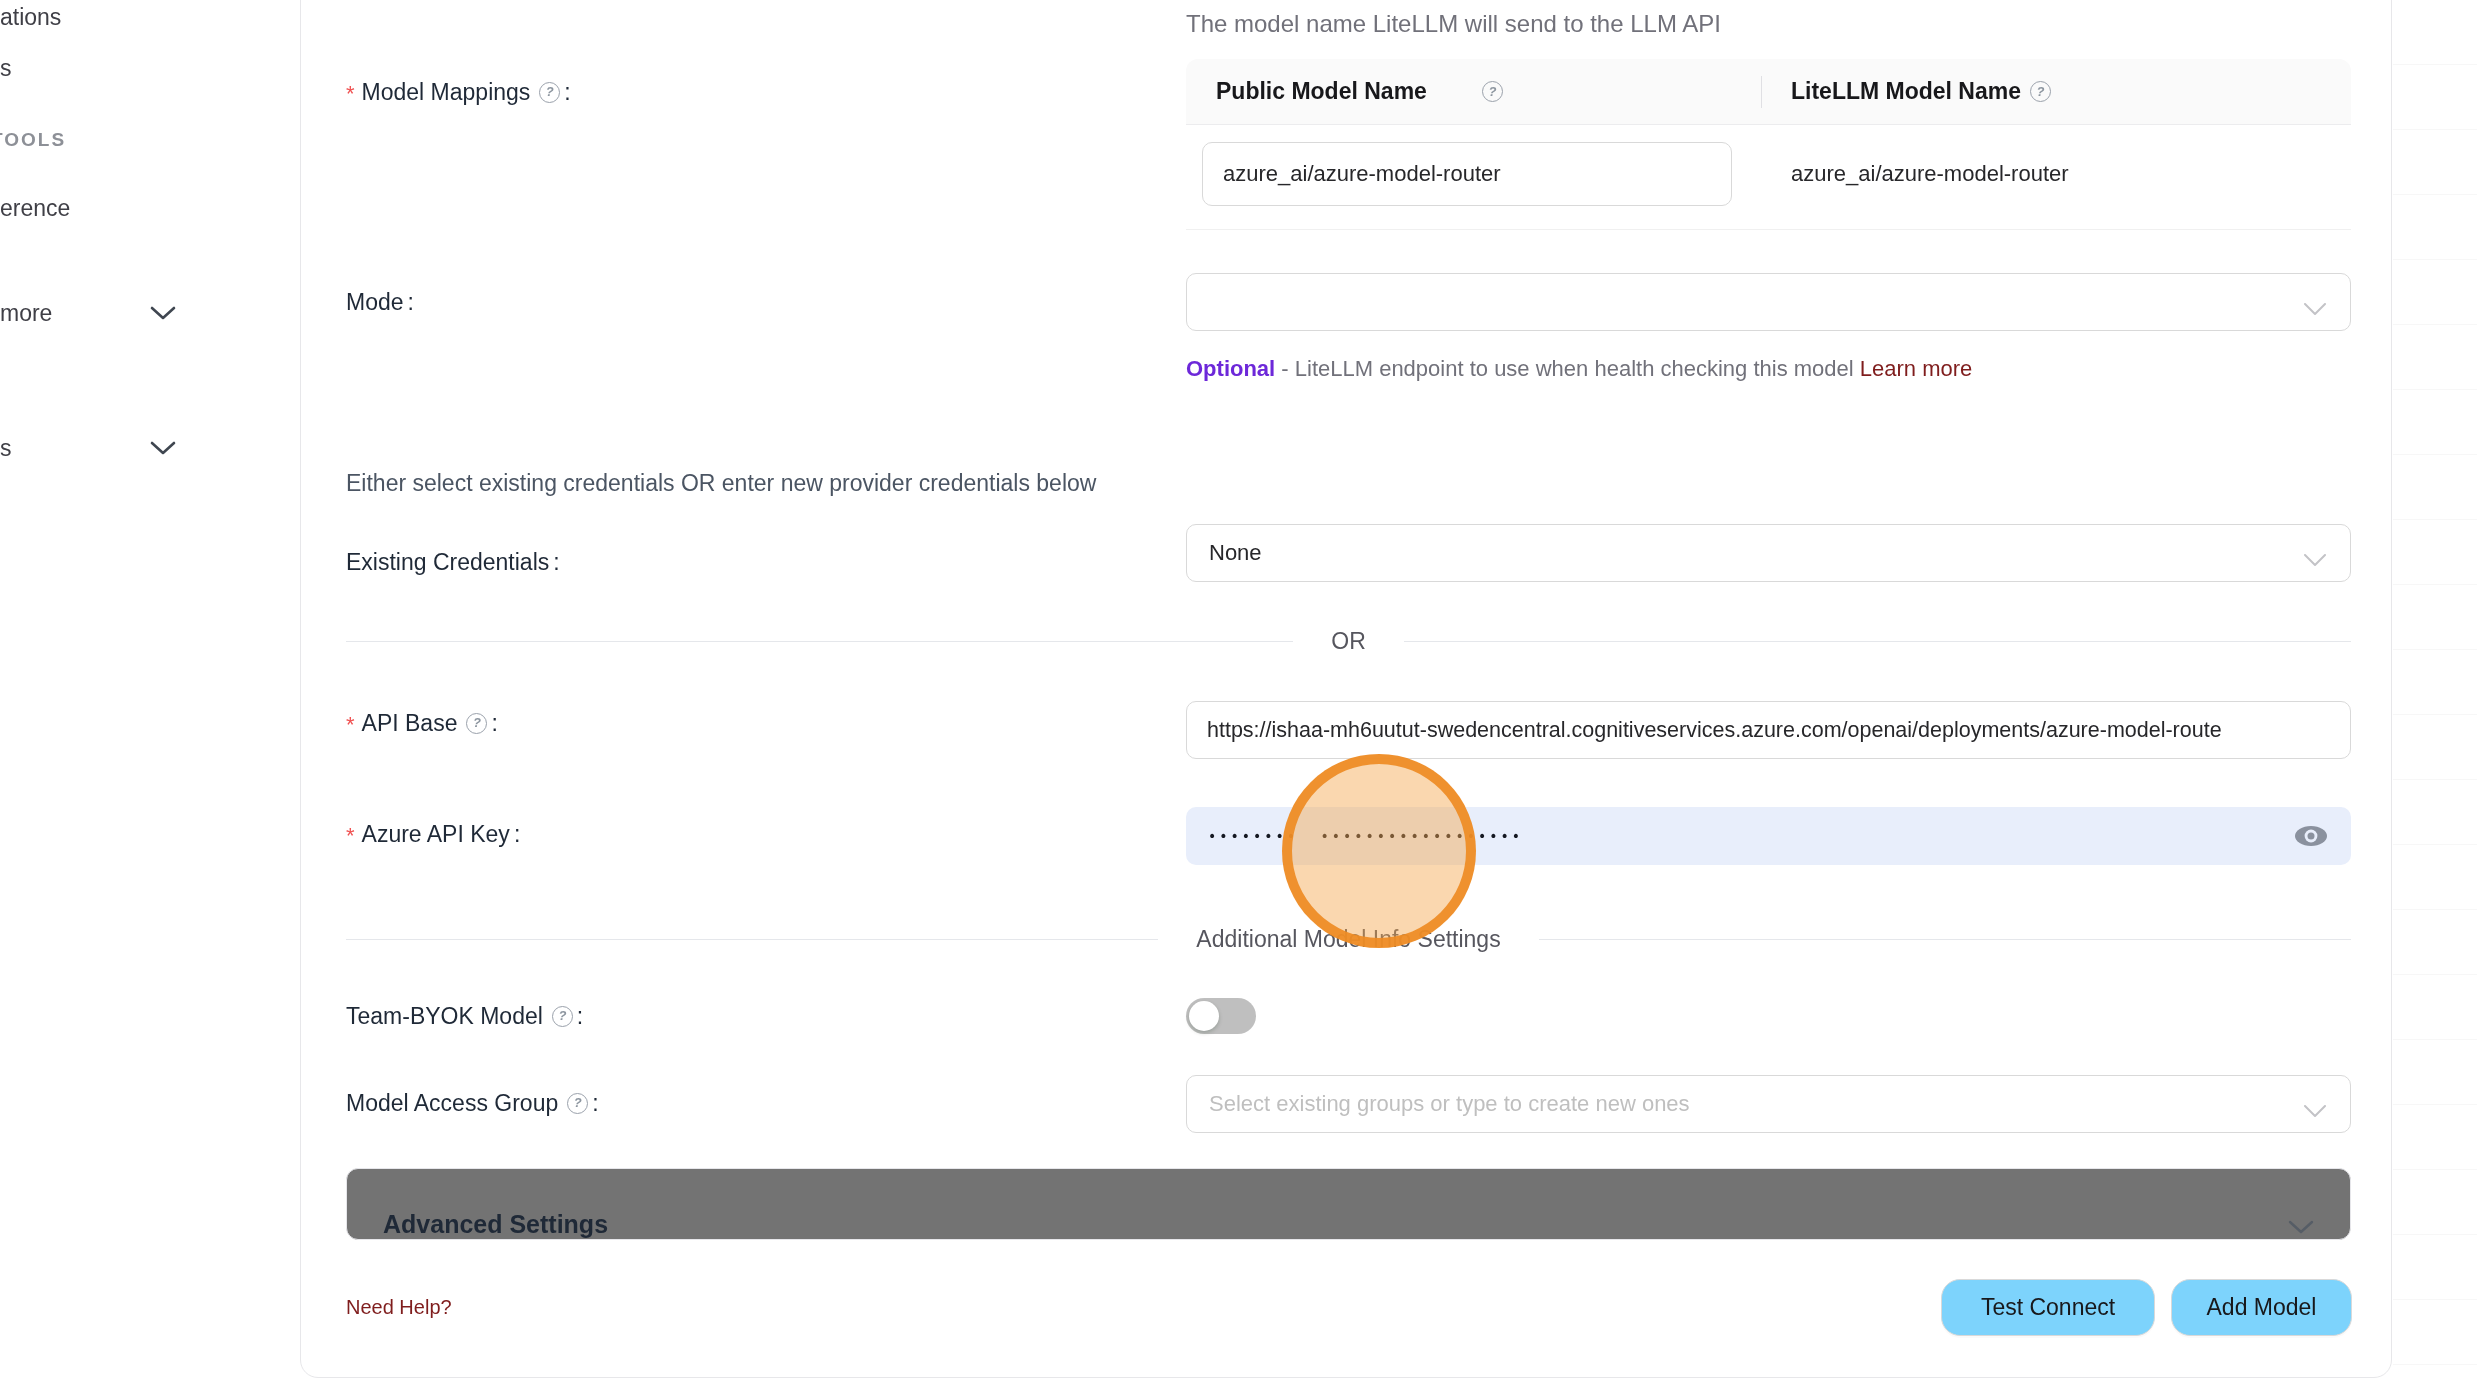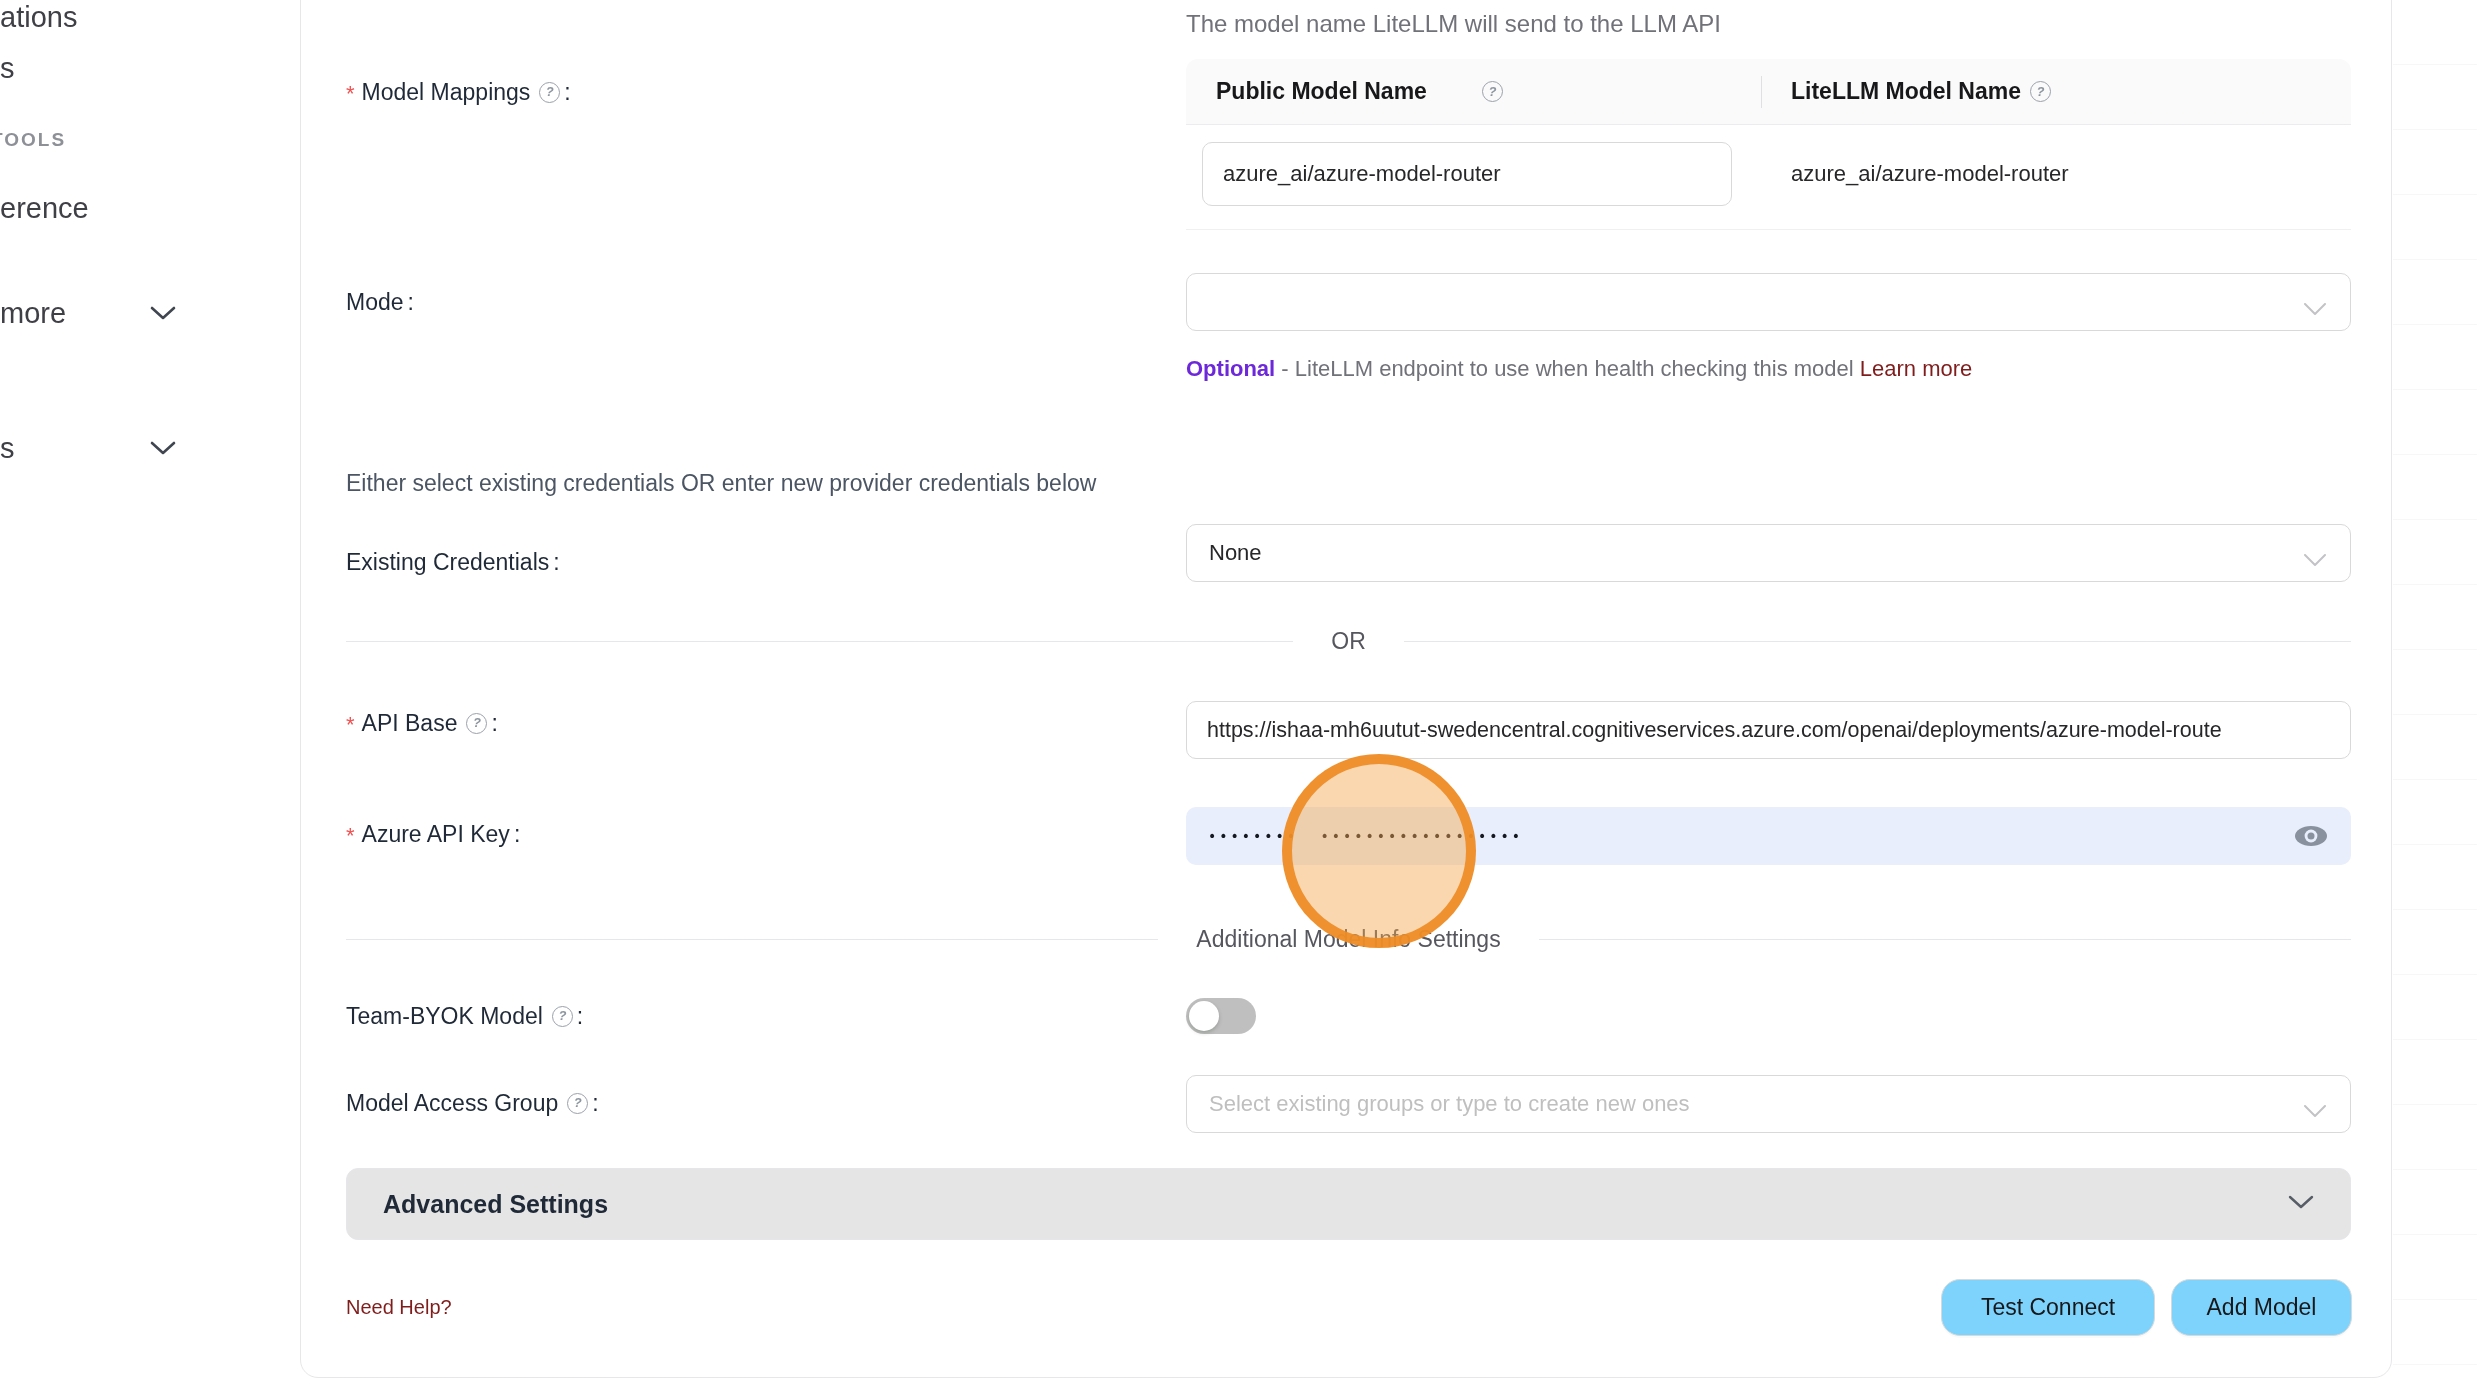--- a/index.html
+++ b/index.html
@@ -7,21 +7,21 @@
   html, body { width: 2477px; height: 1385px; overflow: hidden; }
   body {
     position: relative;
     background: #ffffff;
     font-family: "Liberation Sans", "DejaVu Sans", sans-serif;
     color: #27272a;
   }
 
   
   .sb-item {
-    position: absolute; left: 0; font-size: 29px; color: #3f3f46;
+    position: absolute; left: 0; font-size: 23px; color: #3f3f46;
     line-height: 30px; white-space: nowrap; cursor: pointer;
   }
   .sb-section {
     position: absolute; left: -9px; font-size: 19px; font-weight: 600;
     color: #8d9097; letter-spacing: 2px; line-height: 24px;
   }
   .sb-chev { position: absolute; left: 150px; }
 
   
   .card {
@@ -125,22 +125,22 @@
     background: rgba(0,0,0,0.25); cursor: pointer; position: relative;
   }
   .toggle .knob {
     position: absolute; left: 3px; top: 3px; width: 30px; height: 30px;
     border-radius: 50%; background: #fff; box-shadow: 0 2px 4px rgba(0,35,11,0.2);
   }
 
   
   .adv {
     left: 45px; top: 1191px; width: 2005px; height: 72px;
-    border: 1.4px solid #e6e6ea; border-radius: 12px; background: #e5e5e5;
-    display: flex; align-items: center; justify-content: space-between;
+    border: 1.4px solid #e6e6ea; border-radius: 12px; background: #737373;
+    display: flex; align-items: flex-end; justify-content: space-between;
     padding: 0 36px; cursor: pointer;
   }
   .adv .title { font-size: 25px; font-weight: 700; color: #1f2937; }
 
   
   .need-help { left: 45px; top: 1315px; font-size: 20px; line-height: 30px; }
   .btn {
     top: 1302px; height: 57px; background: #7dd3fc; border: 1.4px solid #d9d9d9;
     border-radius: 19px; display: flex; align-items: center; justify-content: center;
     font-size: 23px; color: #18181b; cursor: pointer;

